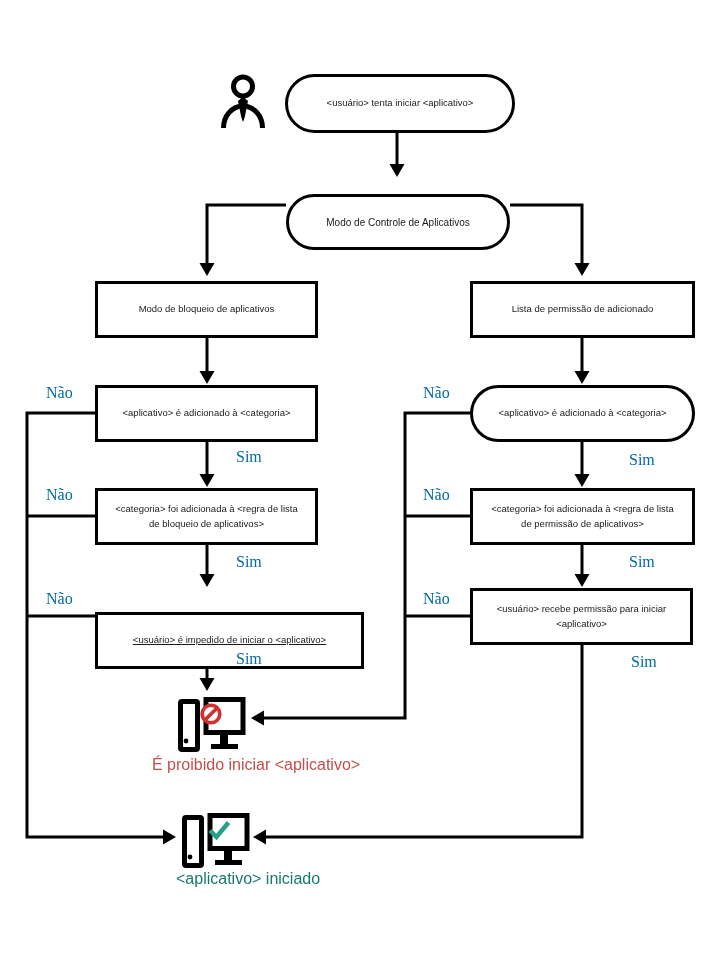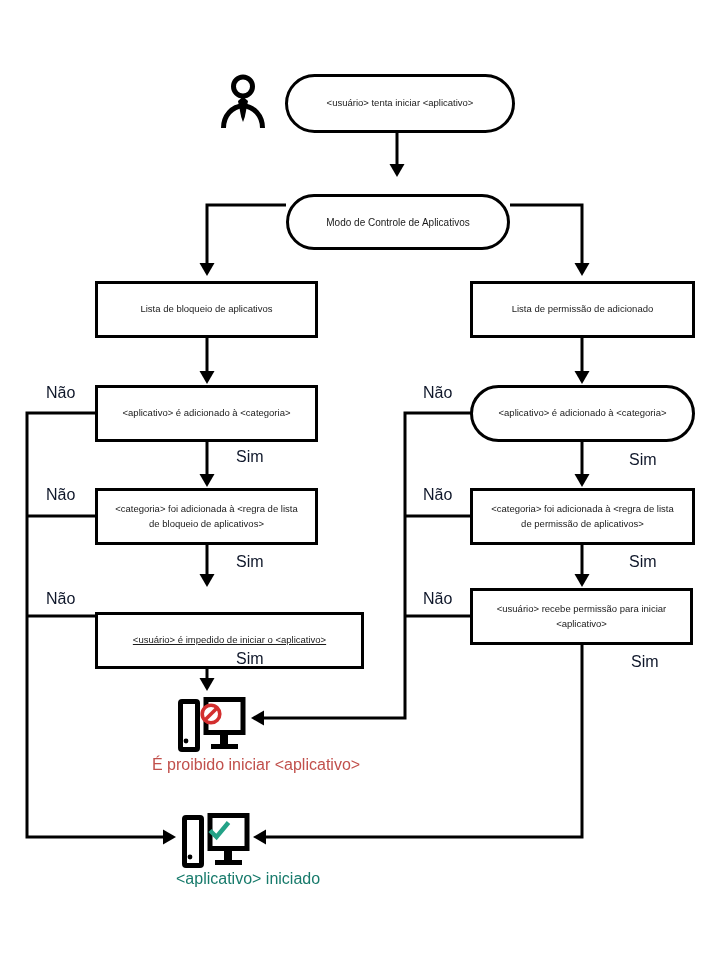--- a/index.html
+++ b/index.html
@@ -8,21 +8,21 @@
     font-family:"Liberation Sans","DejaVu Sans",sans-serif;color:#1a1a1a;
   }
   #connectors{position:absolute;left:0;top:0;width:720px;height:960px;}
   .node{
     position:absolute;box-sizing:border-box;border:3px solid #000;background:#fff;
     display:flex;align-items:center;justify-content:center;text-align:center;
     font-size:9.5px;line-height:1.5;padding:16px 14px;color:#1a1a1a;
   }
   .pill{border-radius:30px;}
   .stadium{border-radius:29px;}
-  .yn{position:absolute;font-size:16px;color:#0f172a;white-space:nowrap;}
+  .yn{position:absolute;font-size:16px;color:#0369a1;white-space:nowrap;font-family:Liberation Serif, serif;}
   .caption{position:absolute;font-size:16px;white-space:nowrap;margin-left:36px;}
   .caption.blocked{color:#c1504c;}
   .caption.started{color:#177a6b;}
   .icon{position:absolute;}
 </style>
 </head>
 <body>
 
 <div id="stage">
 
@@ -80,21 +80,21 @@
 
   <div class="node pill" style="left:285px;top:74px;width:230px;height:59px;font-size:9.5px;">
     <span>&lt;usuário&gt; tenta iniciar &lt;aplicativo&gt;</span>
   </div>
 
   <div class="node pill" style="left:286px;top:194px;width:224px;height:56px;font-size:10px;">
     <span>Modo de Controle de Aplicativos</span>
   </div>
 
   <div class="node" style="left:95px;top:281px;width:223px;height:57px;">
-    <span>Lista de bloqueio de aplicativos</span>
+    <span>Modo de bloqueio de aplicativos</span>
   </div>
   <div class="node" style="left:95px;top:385px;width:223px;height:57px;">
     <span>&lt;aplicativo&gt; é adicionado à &lt;categoria&gt;</span>
   </div>
   <div class="node" style="left:95px;top:488px;width:223px;height:57px;justify-content:flex-end;">
     <span>&lt;categoria&gt; foi adicionada à &lt;regra de lista de bloqueio de aplicativos&gt;</span>
   </div>
   <div class="node" style="left:95px;top:612px;width:269px;height:57px;text-decoration:underline;">
     <span>&lt;usuário&gt; é impedido de iniciar o &lt;aplicativo&gt;</span>
   </div>

